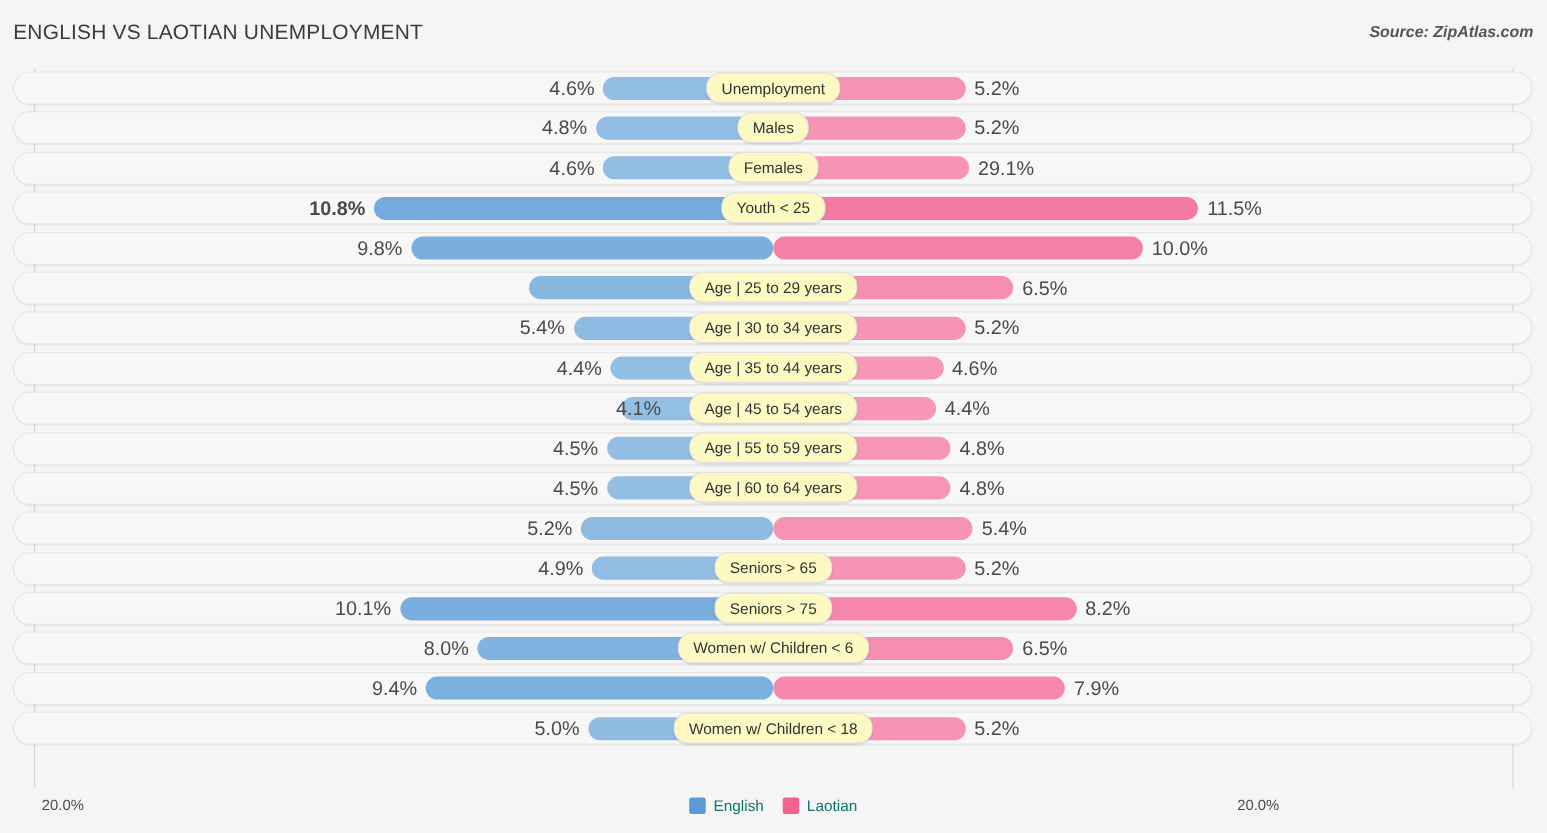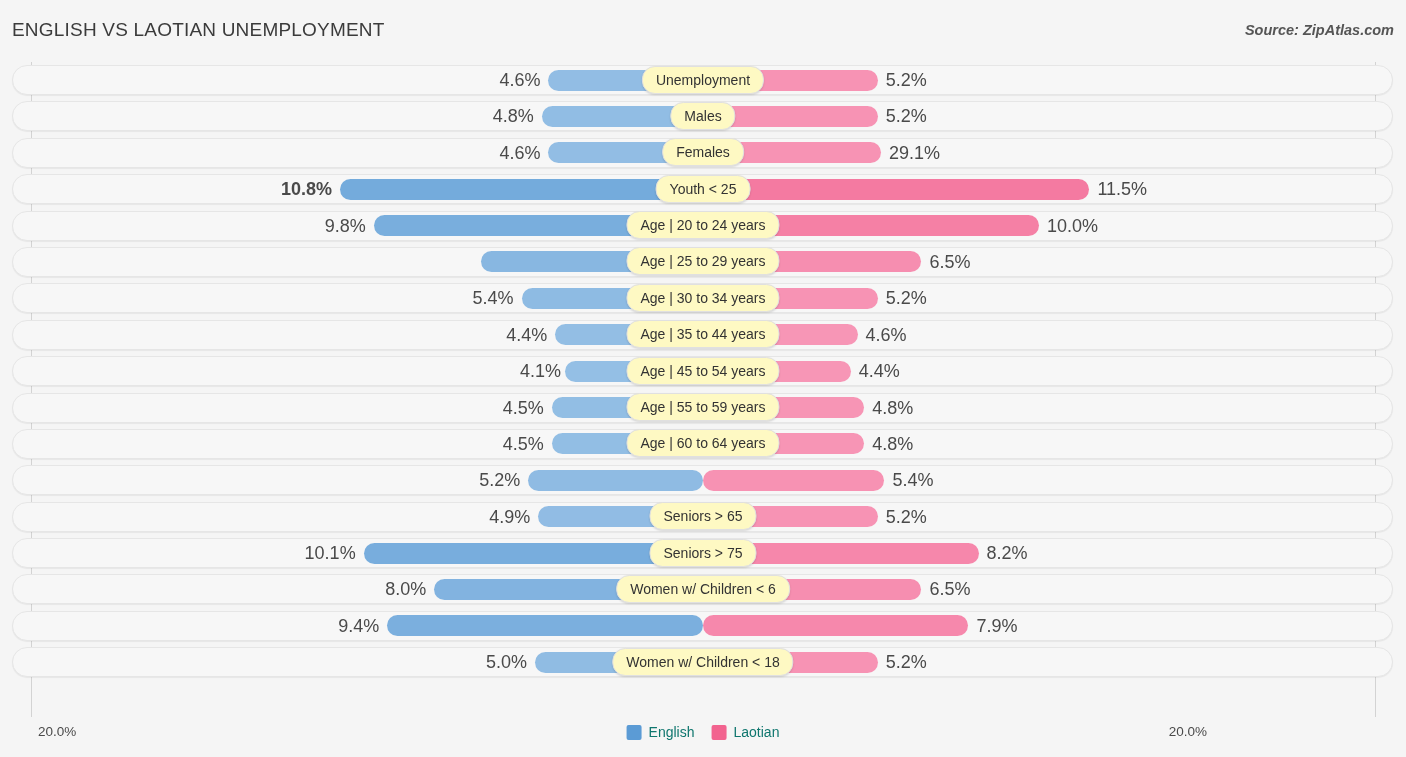--- a/index.html
+++ b/index.html
@@ -130,21 +130,20 @@
     z-index: 5;
   }
 
   
   #footer {
     position: absolute;
     left: 0;
     top: 717px;
     width: 1194px;
     height: 40px;
-    padding-left: 44px;
   }
   #axis-min {
     position: absolute;
     left: 38px;
     top: 7px;
     font-size: 13.5px;
     color: #4a4a4a;
   }
   #axis-max {
     position: absolute;
@@ -223,21 +222,20 @@
         <div class="bar bar-right" style="width: 386.4px; background: rgb(244, 122, 161);"></div>
         <div class="val val-right" style="left: 1097.4px;">11.5%</div>
         <div class="cat-pill">Youth &lt; 25</div>
       </div>
       <div class="row">
         <div class="track"></div>
         <div class="bar bar-left" style="width: 329.28px; background: rgb(121, 174, 221);"></div>
         <div class="val val-left" style="right: 1040.28px;">9.8%</div>
         <div class="bar bar-right" style="width: 336px; background: rgb(245, 128, 165);"></div>
         <div class="val val-right" style="left: 1047px;">10.0%</div>
-        <div class="cat-pill">Age | 20 to 24 years</div>
       </div>
       <div class="row">
         <div class="track"></div>
         <div class="bar bar-left" style="width: 221.76px; background: rgb(136, 183, 225);"></div>
         <div class="val val-left" style="right: 882px; margin-top: 44px;">6.6%</div>
         <div class="bar bar-right" style="width: 218.4px; background: rgb(246, 142, 176);"></div>
         <div class="val val-right" style="left: 929.4px;">6.5%</div>
         <div class="cat-pill">Age | 25 to 29 years</div>
       </div>
       <div class="row">
@@ -252,21 +250,21 @@
         <div class="track"></div>
         <div class="bar bar-left" style="width: 147.84px; background: rgb(147, 190, 228);"></div>
         <div class="val val-left" style="right: 858.84px;">4.4%</div>
         <div class="bar bar-right" style="width: 154.56px; background: rgb(247, 150, 182);"></div>
         <div class="val val-right" style="left: 865.56px;">4.6%</div>
         <div class="cat-pill">Age | 35 to 44 years</div>
       </div>
       <div class="row">
         <div class="track"></div>
         <div class="bar bar-left" style="width: 137.76px; background: rgb(148, 191, 229);"></div>
-        <div class="val val-left" style="right: 845px; text-align: right;">4.1%</div>
+        <div class="val val-left" style="right: 805px; text-align: right;">4.1%</div>
         <div class="bar bar-right" style="width: 147.84px; background: rgb(247, 150, 182);"></div>
         <div class="val val-right" style="left: 858.84px;">4.4%</div>
         <div class="cat-pill">Age | 45 to 54 years</div>
       </div>
       <div class="row">
         <div class="track"></div>
         <div class="bar bar-left" style="width: 151.2px; background: rgb(146, 190, 228);"></div>
         <div class="val val-left" style="right: 862.2px;">4.5%</div>
         <div class="bar bar-right" style="width: 161.28px; background: rgb(247, 149, 181);"></div>
         <div class="val val-right" style="left: 872.28px;">4.8%</div>

